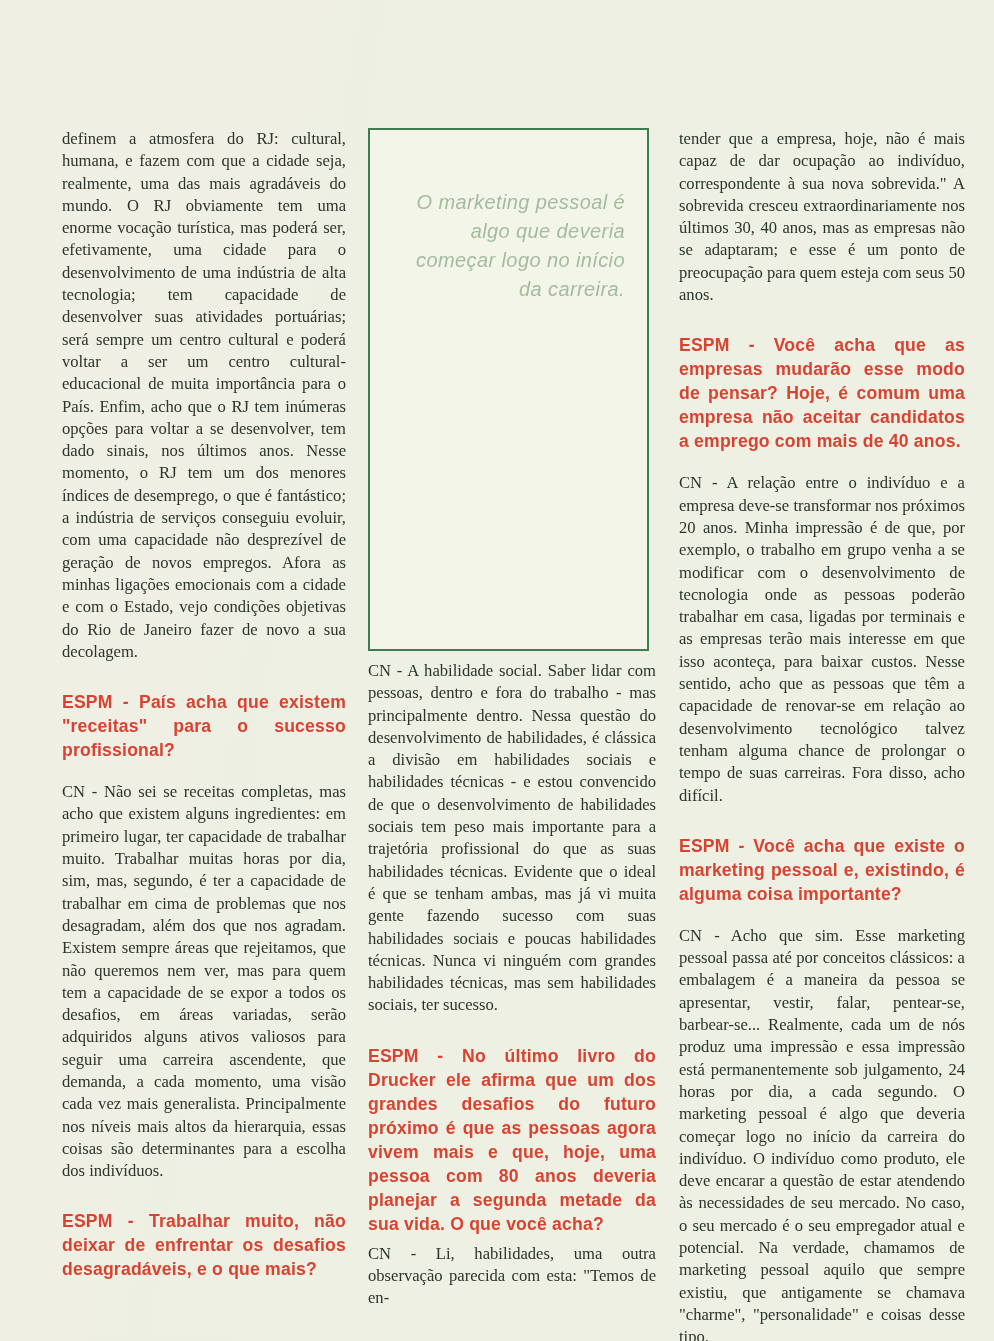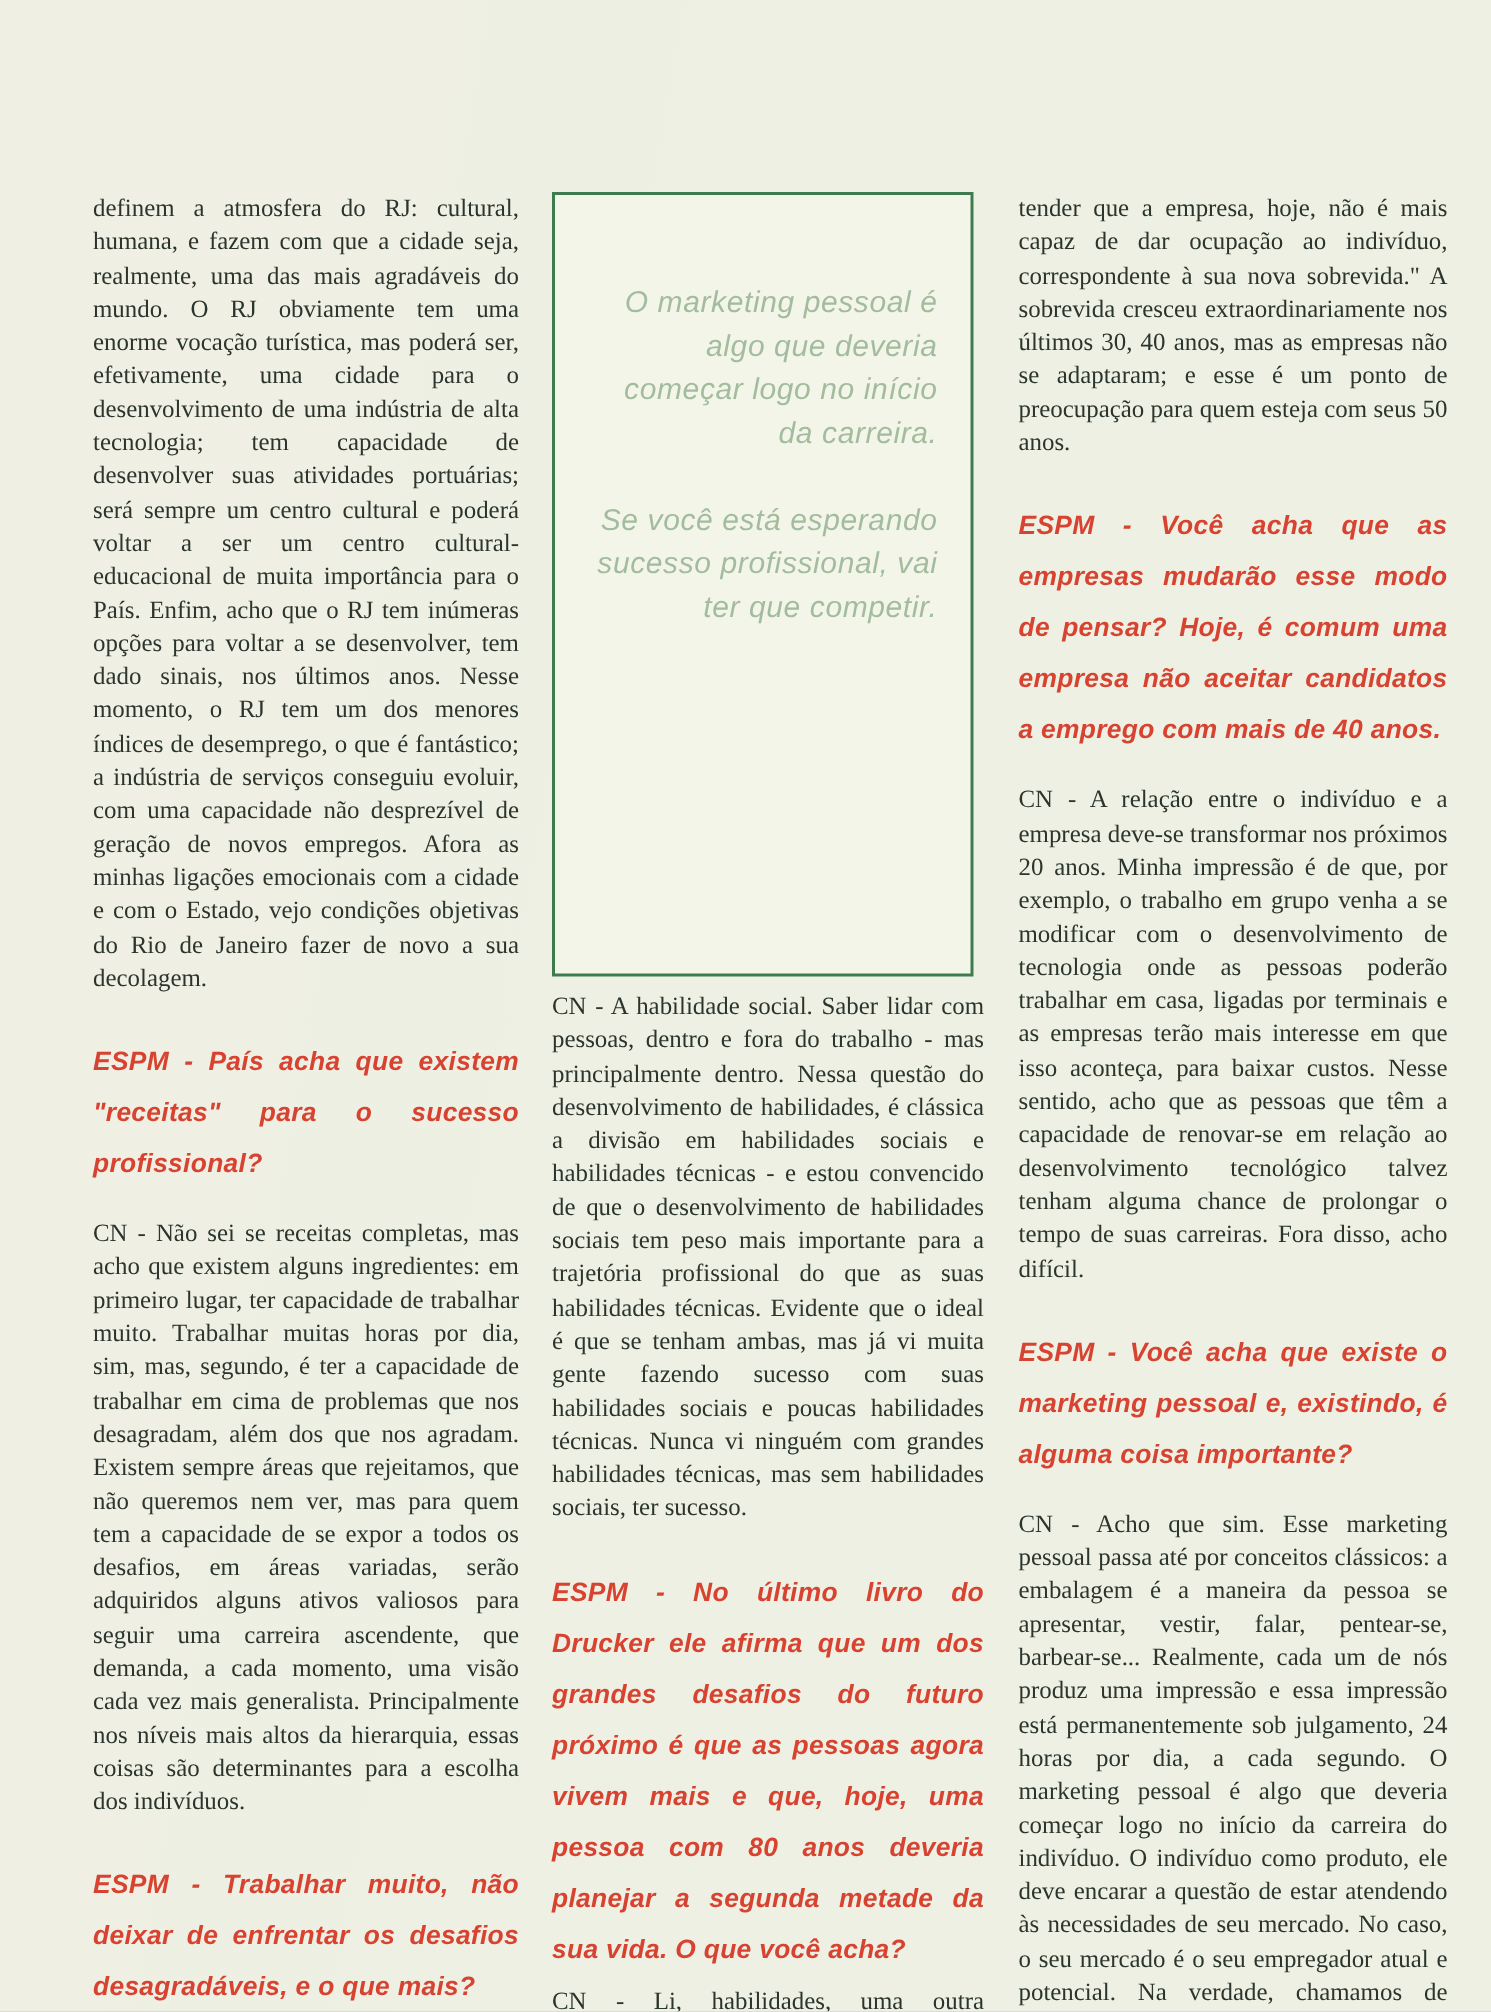--- a/index.html
+++ b/index.html
@@ -30,23 +30,22 @@
     font-size: 16.6px;
     line-height: 22.3px;
     text-align: justify;
     text-justify: inter-word;
     color: #2b352d;
   }
   .question {
     margin: 27px 0 19px 0;
     font-family: "Liberation Sans", sans-serif;
     font-weight: bold;
-    font-style: italic;
     font-size: 17.6px;
-    line-height: 34px;
+    line-height: 24px;
     color: #d84331;
     text-align: justify;
     letter-spacing: 0.2px;
   }
 
   .quote-box {
     box-sizing: border-box;
     width: 281px;
     height: 523px;
     border: 2px solid #3e7c4f;
@@ -74,21 +73,20 @@
   <div class="col col-left">
     <p class="body-para">definem a atmosfera do RJ: cultural, humana, e fazem com que a cidade seja, realmente, uma das mais agradáveis do mundo. O RJ obviamente tem uma enorme vocação turística, mas poderá ser, efetivamente, uma cidade para o desenvolvimento de uma indústria de alta tecnologia; tem capacidade de desenvolver suas atividades portuárias; será sempre um centro cultural e poderá voltar a ser um centro cultural-educacional de muita importância para o País. Enfim, acho que o RJ tem inúmeras opções para voltar a se desenvolver, tem dado sinais, nos últimos anos. Nesse momento, o RJ tem um dos menores índices de desemprego, o que é fantástico; a indústria de serviços conseguiu evoluir, com uma capacidade não desprezível de geração de novos empregos. Afora as minhas ligações emocionais com a cidade e com o Estado, vejo condições objetivas do Rio de Janeiro fazer de novo a sua decolagem.</p>
     <p class="question">ESPM - País acha que existem "receitas" para o sucesso profissional?</p>
     <p class="body-para">CN - Não sei se receitas completas, mas acho que existem alguns ingredientes: em primeiro lugar, ter capacidade de trabalhar muito. Trabalhar muitas horas por dia, sim, mas, segundo, é ter a capacidade de trabalhar em cima de problemas que nos desagradam, além dos que nos agradam. Existem sempre áreas que rejeitamos, que não queremos nem ver, mas para quem tem a capacidade de se expor a todos os desafios, em áreas variadas, serão adquiridos alguns ativos valiosos para seguir uma carreira ascendente, que demanda, a cada momento, uma visão cada vez mais generalista. Principalmente nos níveis mais altos da hierarquia, essas coisas são determinantes para a escolha dos indivíduos.</p>
     <p class="question">ESPM - Trabalhar muito, não deixar de enfrentar os desafios desagradáveis, e o que mais?</p>
   </div>
 
   <div class="col col-center">
     <div class="quote-box">
       <p class="quote">O marketing pessoal é algo que deveria começar logo no início da carreira.</p>
-      <p class="quote">Se você está esperando sucesso profissional, vai ter que competir.</p>
     </div>
     <p class="body-para">CN - A habilidade social. Saber lidar com pessoas, dentro e fora do trabalho - mas principalmente dentro. Nessa questão do desenvolvimento de habilidades, é clássica a divisão em habilidades sociais e habilidades técnicas - e estou convencido de que o desenvolvimento de habilidades sociais tem peso mais importante para a trajetória profissional do que as suas habilidades técnicas. Evidente que o ideal é que se tenham ambas, mas já vi muita gente fazendo sucesso com suas habilidades sociais e poucas habilidades técnicas. Nunca vi ninguém com grandes habilidades técnicas, mas sem habilidades sociais, ter sucesso.</p>
     <p class="question">ESPM - No último livro do Drucker ele afirma que um dos grandes desafios do futuro próximo é que as pessoas agora vivem mais e que, hoje, uma pessoa com 80 anos deveria planejar a segunda metade da sua vida. O que você acha?</p>
     <p class="body-para" style="margin-top:-12px;">CN - Li, habilidades, uma outra observação parecida com esta: "Temos de en-</p>
   </div>
 
   <div class="col col-right">
     <p class="body-para">tender que a empresa, hoje, não é mais capaz de dar ocupação ao indivíduo, correspondente à sua nova sobrevida." A sobrevida cresceu extraordinariamente nos últimos 30, 40 anos, mas as empresas não se adaptaram; e esse é um ponto de preocupação para quem esteja com seus 50 anos.</p>
     <p class="question">ESPM - Você acha que as empresas mudarão esse modo de pensar? Hoje, é comum uma empresa não aceitar candidatos a emprego com mais de 40 anos.</p>
     <p class="body-para">CN - A relação entre o indivíduo e a empresa deve-se transformar nos próximos 20 anos. Minha impressão é de que, por exemplo, o trabalho em grupo venha a se modificar com o desenvolvimento de tecnologia onde as pessoas poderão trabalhar em casa, ligadas por terminais e as empresas terão mais interesse em que isso aconteça, para baixar custos. Nesse sentido, acho que as pessoas que têm a capacidade de renovar-se em relação ao desenvolvimento tecnológico talvez tenham alguma chance de prolongar o tempo de suas carreiras. Fora disso, acho difícil.</p>

